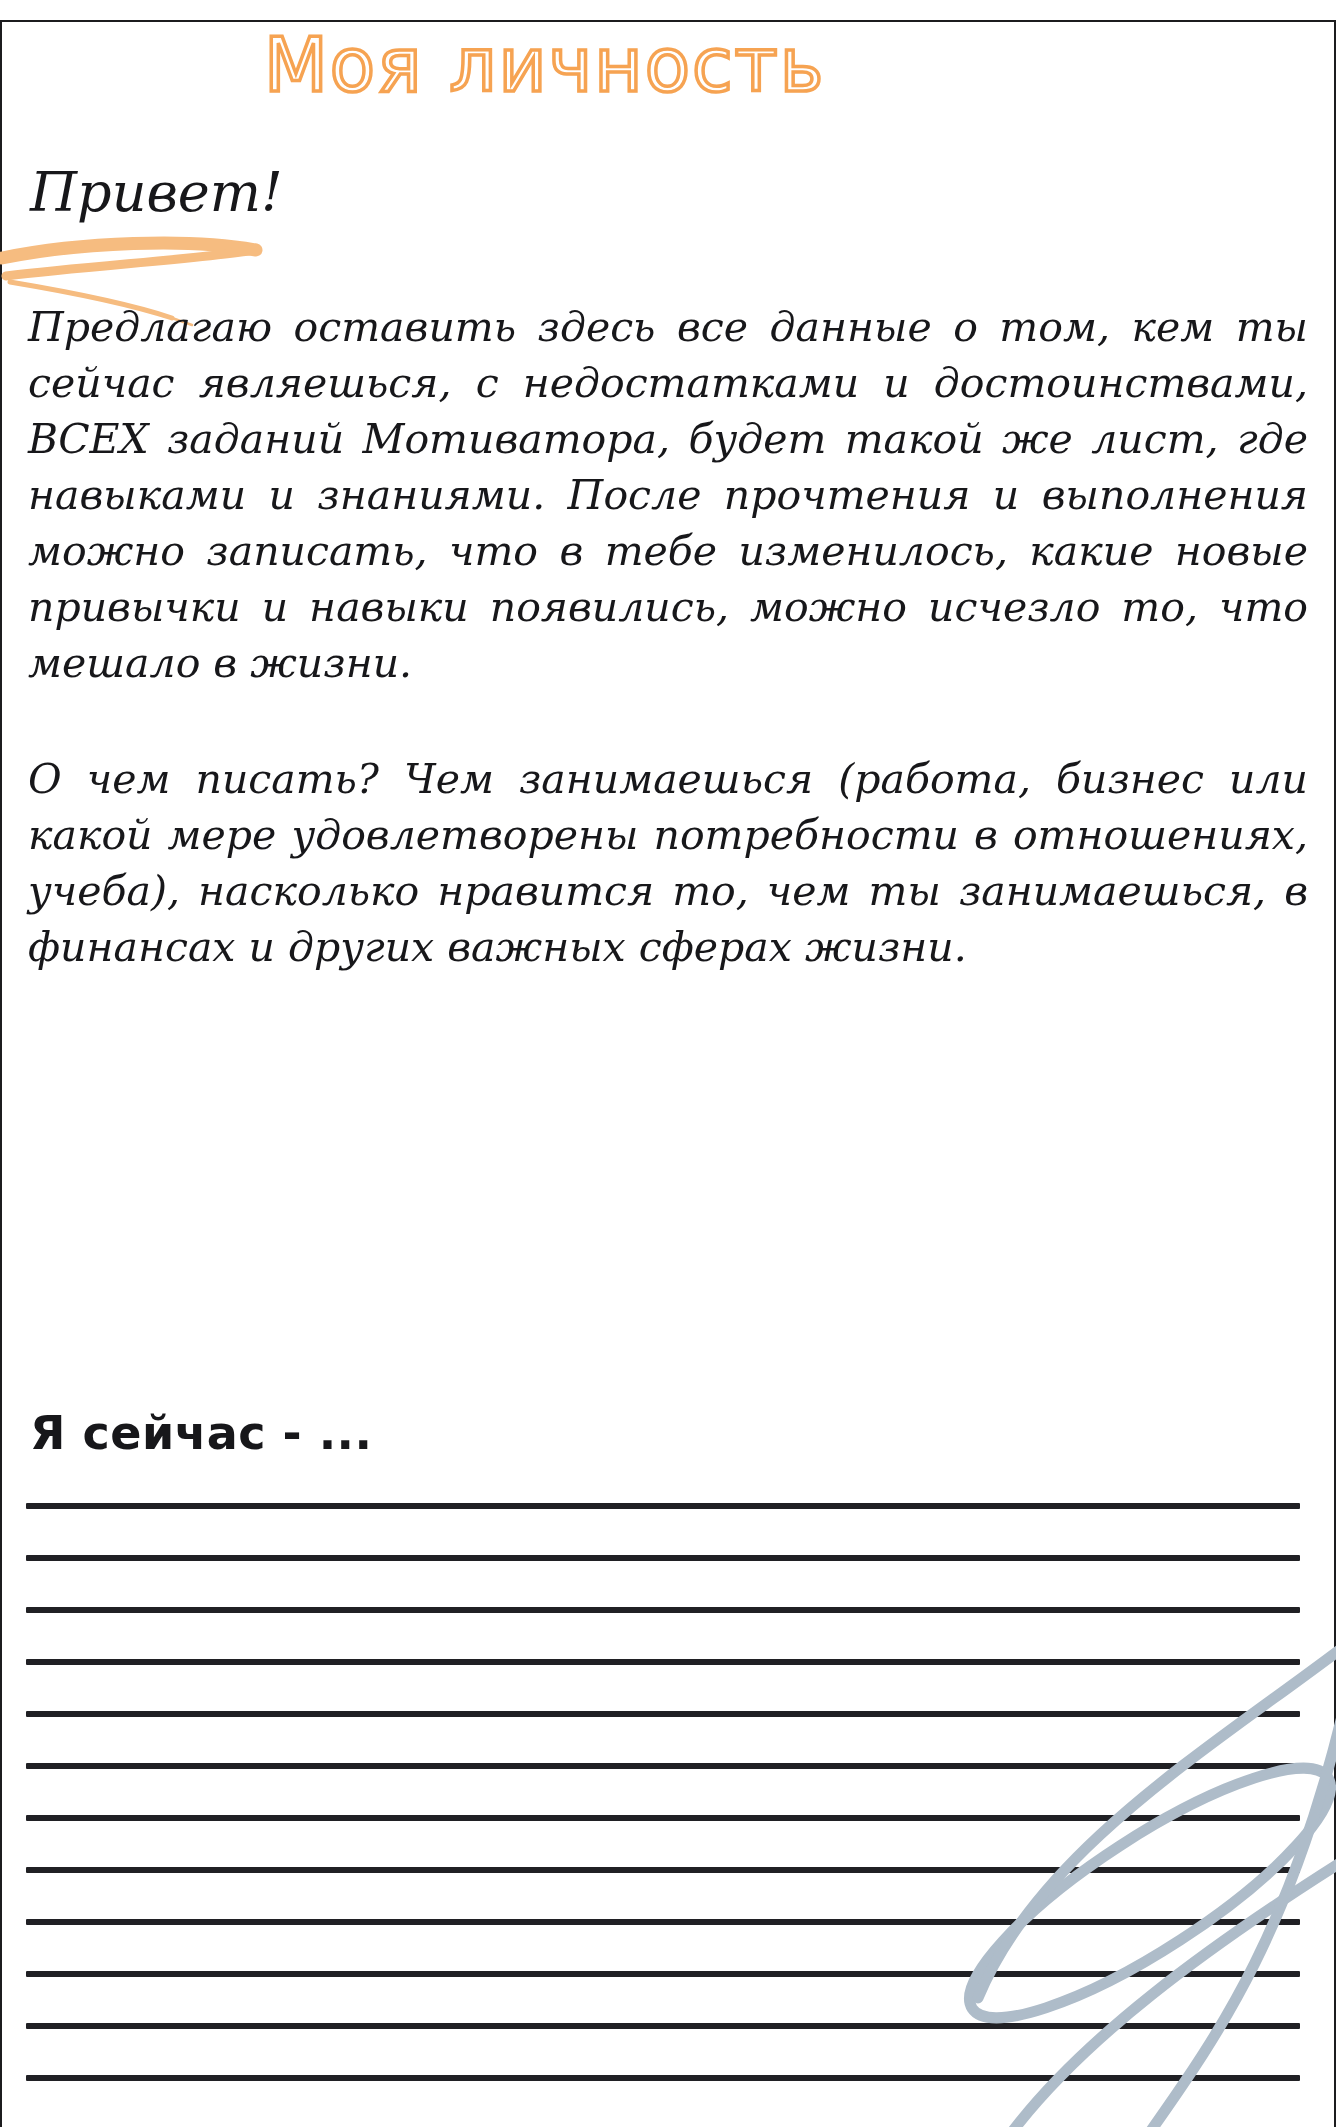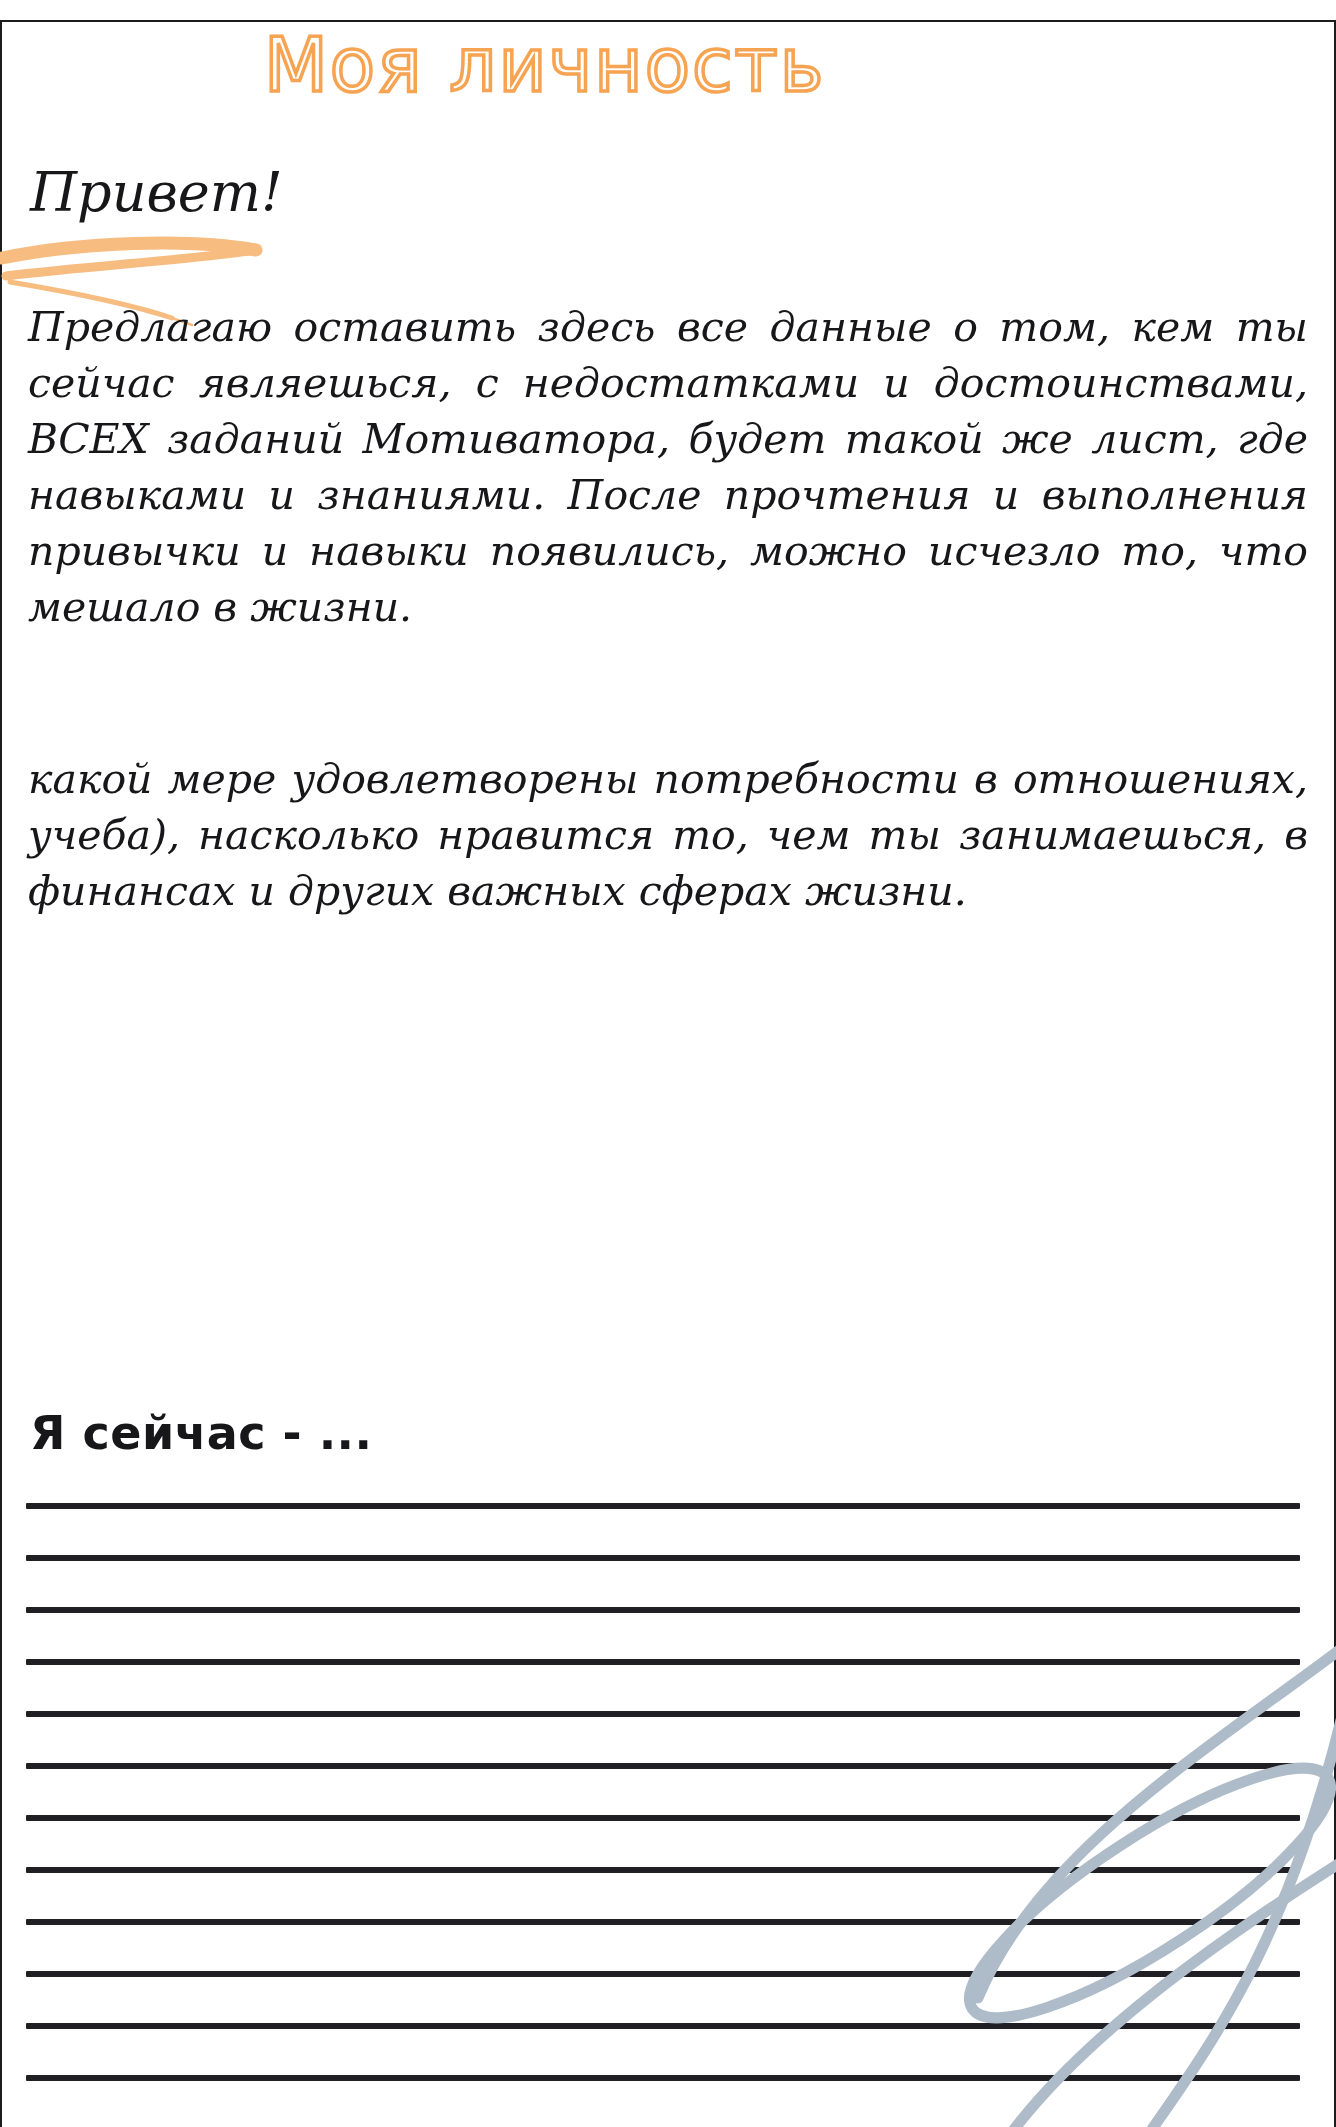--- a/index.html
+++ b/index.html
@@ -134,25 +134,27 @@
     <path d="M 256 18 C 210 26, 90 34, 6 44" fill="none" stroke="currentColor" stroke-width="9" stroke-linecap="round"></path>
     <path d="M 10 50 C 70 60, 130 72, 172 86" fill="none" stroke="currentColor" stroke-width="5" stroke-linecap="round"></path>
     <path d="M 172 86 L 192 93" fill="none" stroke="currentColor" stroke-width="2.5" stroke-linecap="round"></path>
   </svg>
 
   <div class="para para-intro">
       <div class="hw-line">Предлагаю оставить здесь все данные о том, кем ты</div>
       <div class="hw-line">сейчас являешься, с недостатками и достоинствами,</div>
       <div class="hw-line">ВСЕХ заданий Мотиватора, будет такой же лист, где</div>
       <div class="hw-line">навыками и знаниями. После прочтения и выполнения</div>
+      <div class="hw-line">можно записать, что в тебе изменилось, какие новые</div>
       <div class="hw-line">привычки и навыки появились, можно исчезло то, что</div>
       <div class="hw-line last">мешало в жизни.</div>
     </div>
 
   <div class="para para-about">
+      <div class="hw-line">О чем писать? Чем занимаешься (работа, бизнес или</div>
       <div class="hw-line">какой мере удовлетворены потребности в отношениях,</div>
       <div class="hw-line">учеба), насколько нравится то, чем ты занимаешься, в</div>
       <div class="hw-line last">финансах и других важных сферах жизни.</div>
     </div>
 
   <div class="prompt">Я сейчас - ...</div>
 
   <div class="writing-lines" id="writing-lines">
       <div class="rule"></div>
       <div class="rule"></div>

